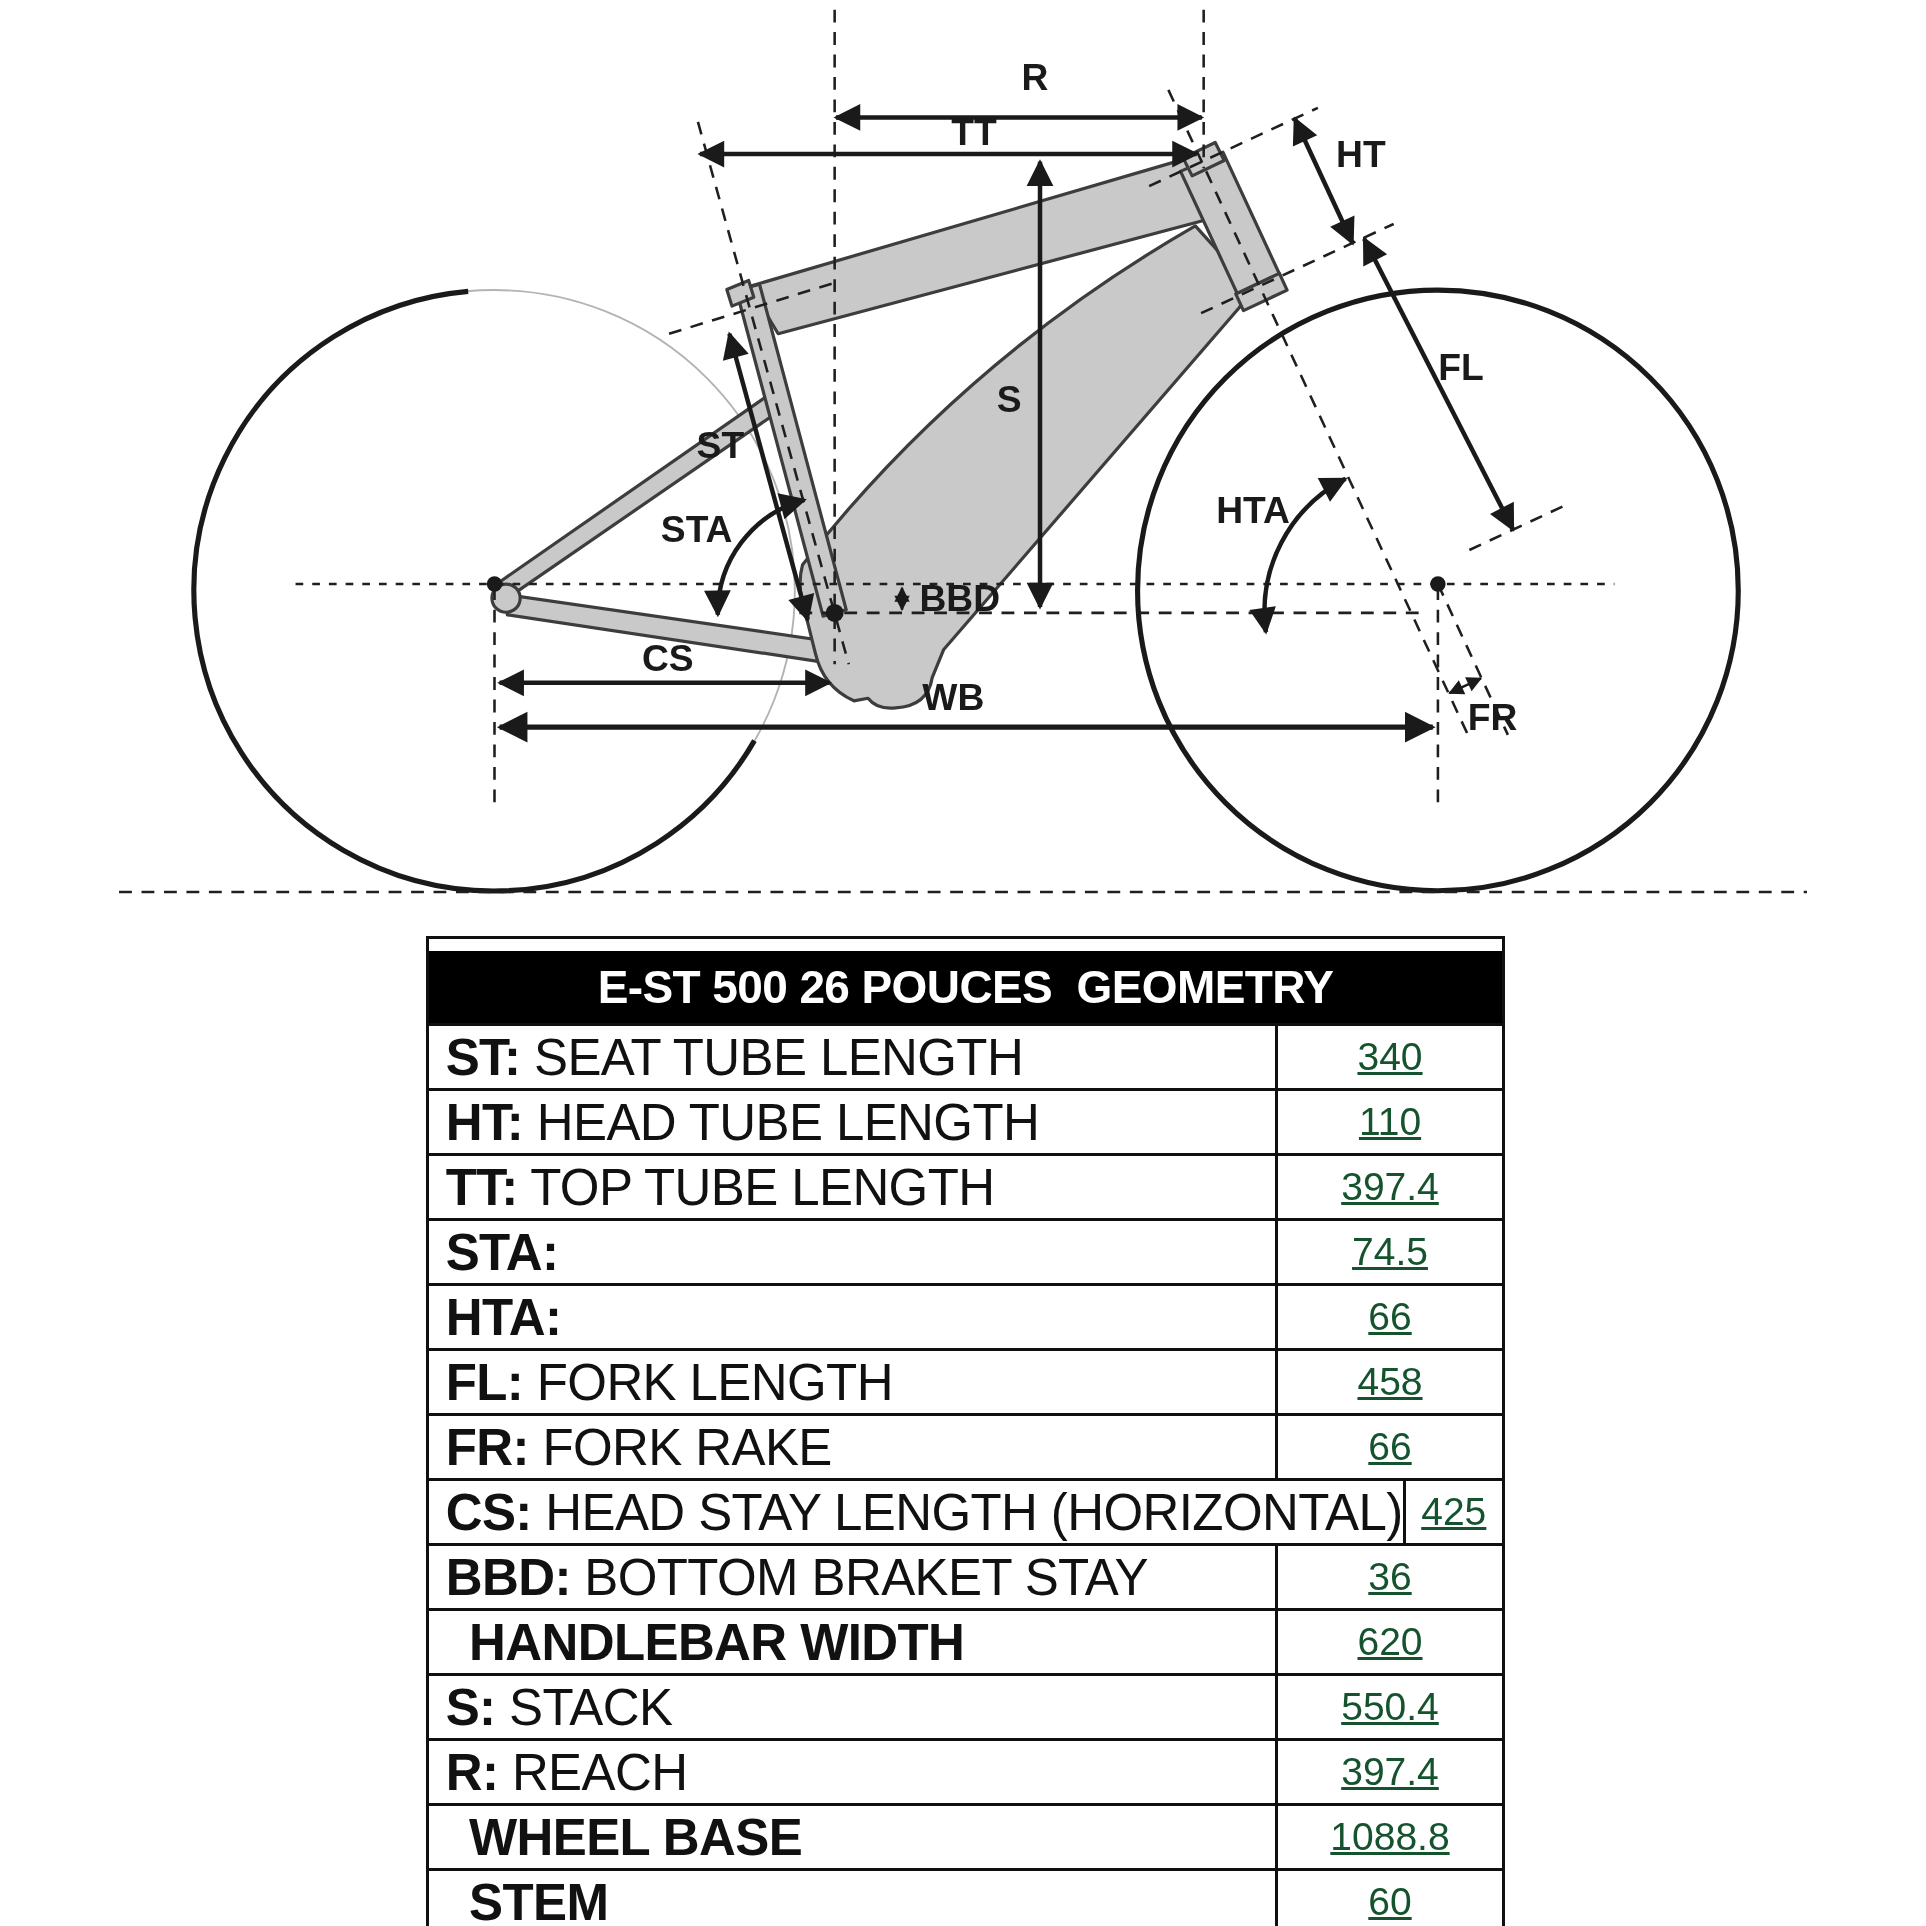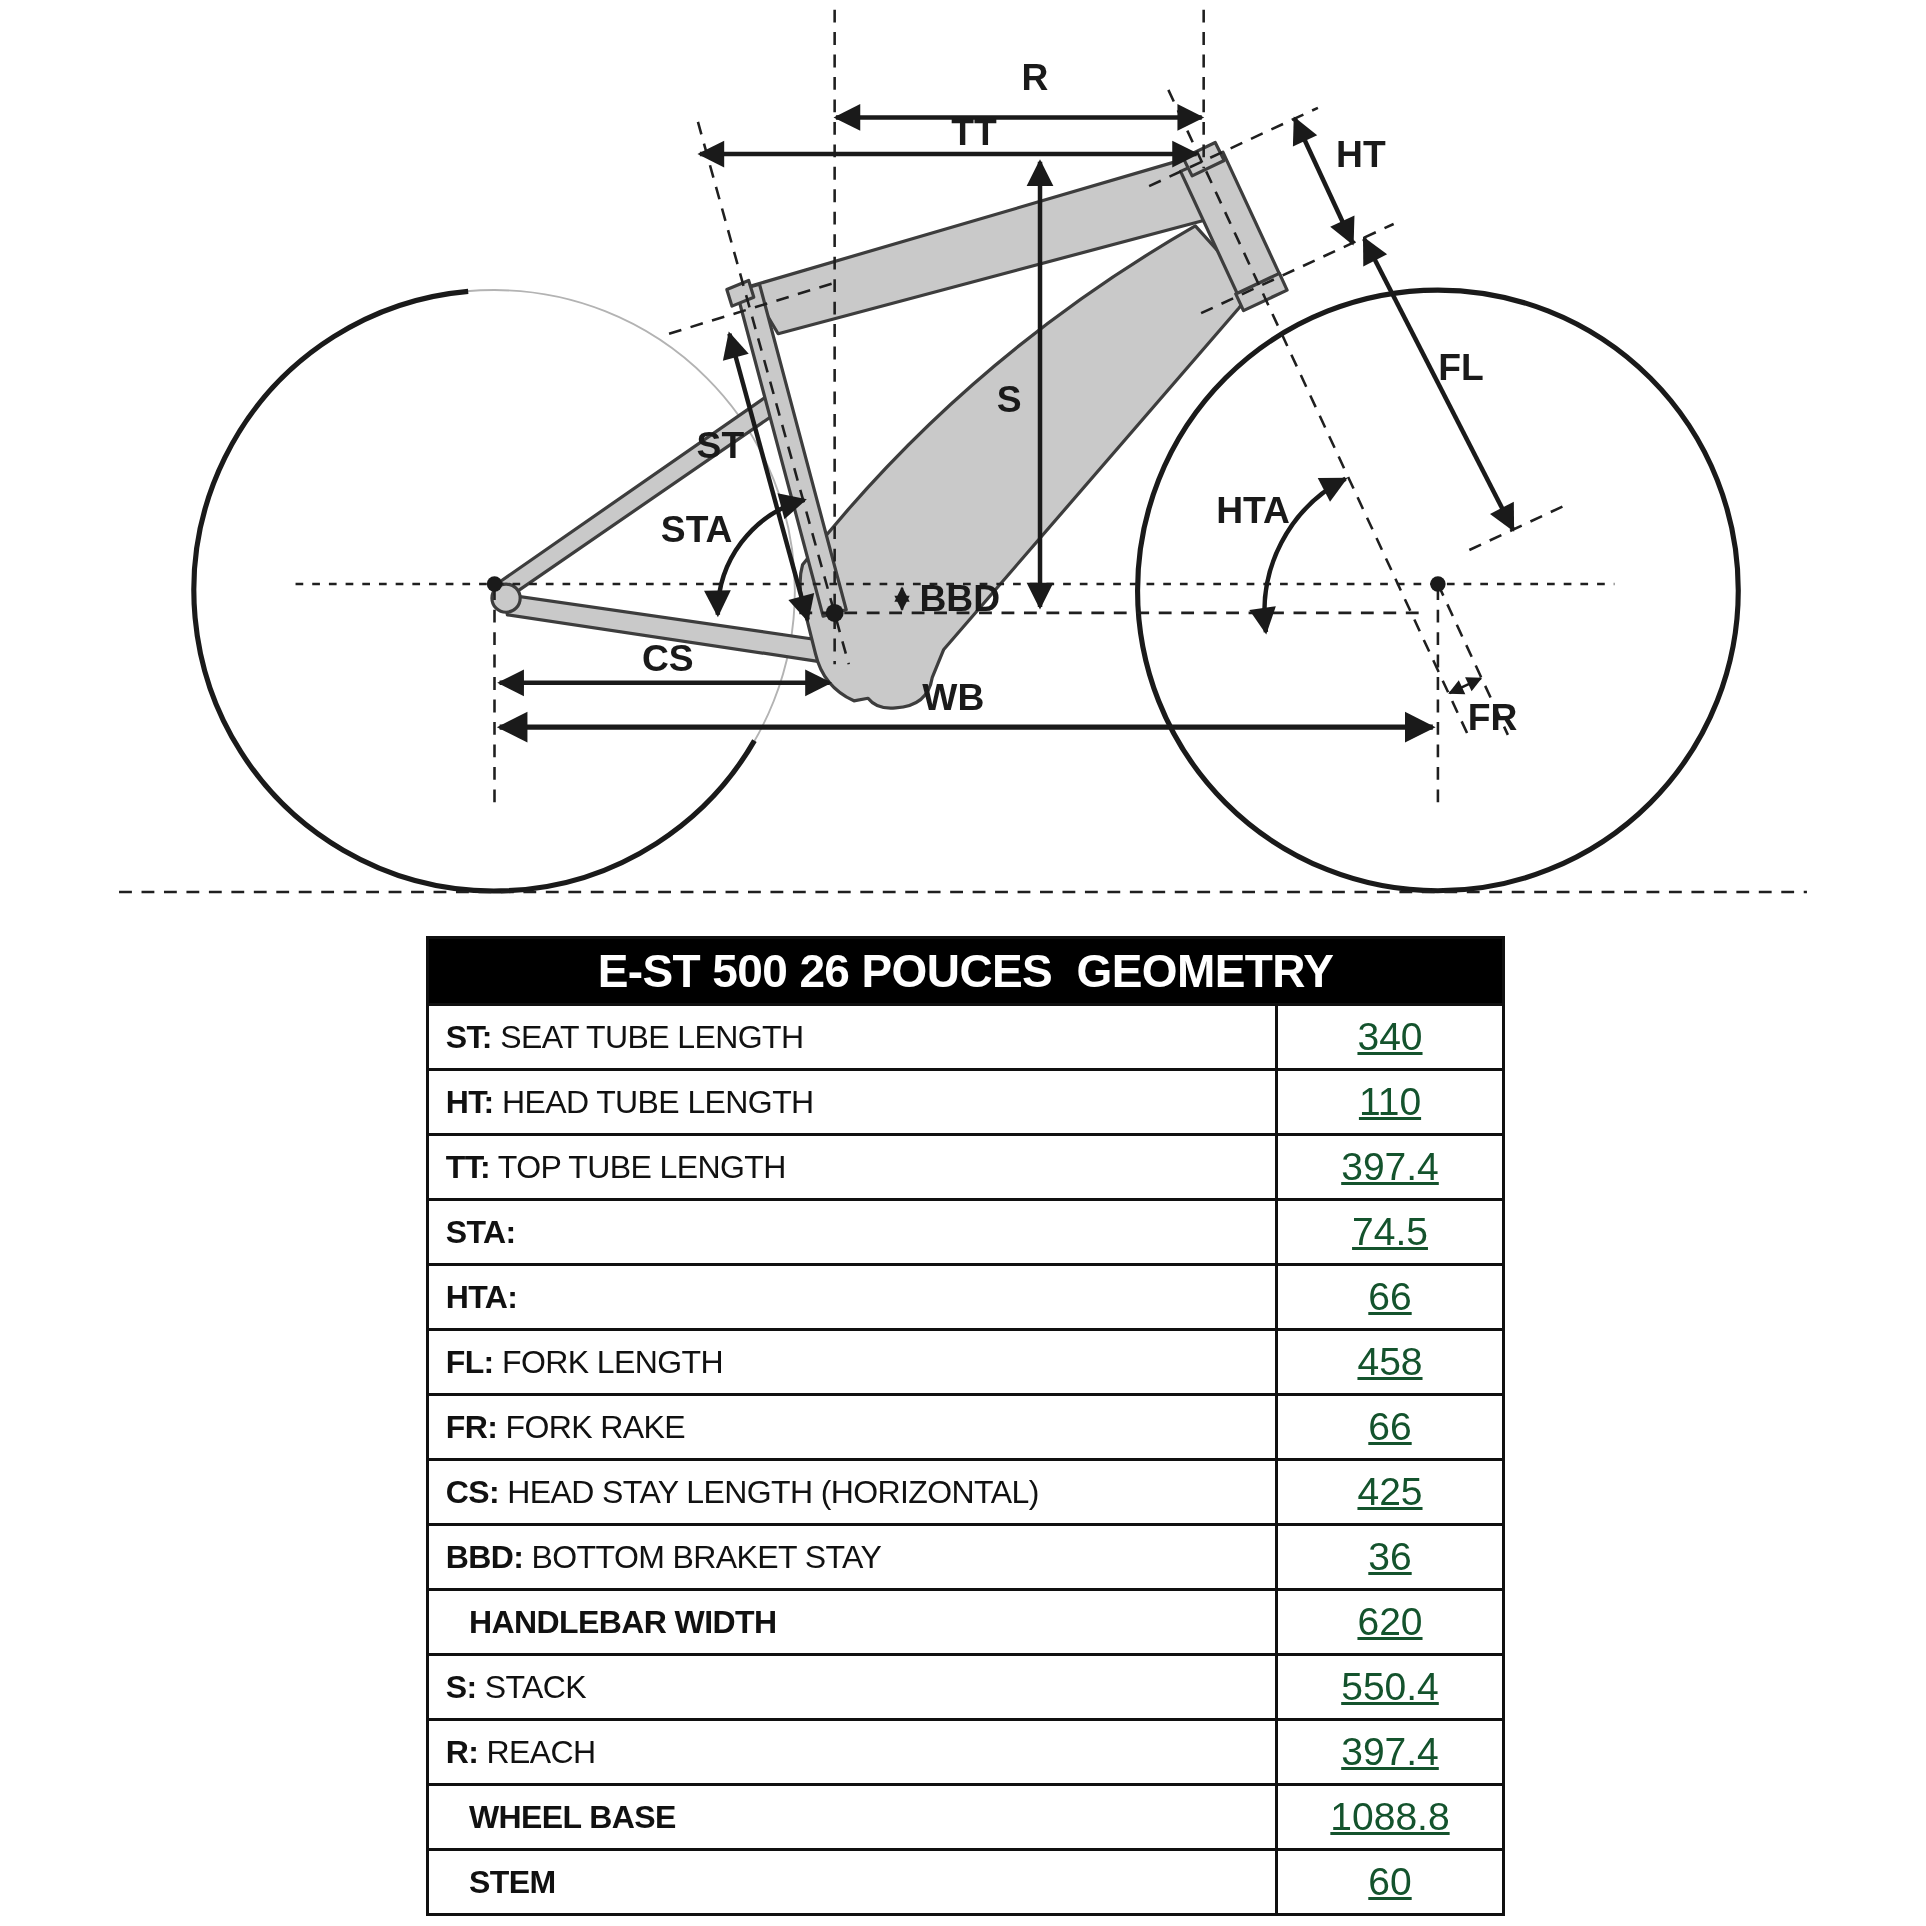--- a/index.html
+++ b/index.html
@@ -3,27 +3,27 @@
 <meta charset="utf-8">
 <style>
   html,body{margin:0;padding:0;background:#ffffff;}
   .page{position:relative;width:1926px;height:1926px;background:#fff;overflow:hidden;
         font-family:"Liberation Sans", sans-serif;}
   svg.diagram{position:absolute;left:0;top:0;}
   svg.diagram text{font-family:"Liberation Sans", sans-serif;font-weight:bold;fill:#1a1a1a;}
 
   .geo-table{position:absolute;left:426px;top:936px;width:1079px;border:3.9px solid #101010;
              background:#fff;box-sizing:border-box;}
-  .geo-header{height:64px;background:#000;color:#fff;display:flex;align-items:center;
-              justify-content:center;font-size:46px;letter-spacing:-0.6px;white-space:pre;}
+  .geo-header{height:72px;background:#000;color:#fff;display:flex;align-items:center;
+              justify-content:center;font-size:46px;letter-spacing:-0.6px;white-space:pre;margin-top:12px;}
   .geo-header .t-bold{font-weight:bold;}
   .geo-header .t-reg{font-weight:bold;}
   .geo-row{display:flex;height:62px;border-top:3.2px solid #101010;}
   .geo-label{flex:0 0 849px;border-right:3.2px solid #101010;display:flex;align-items:center;
-             padding-left:16.7px;box-sizing:border-box;font-size:32px;letter-spacing:-0.6px;
+             padding-left:16.7px;box-sizing:border-box;font-size:51px;letter-spacing:-0.6px;
              color:#111;white-space:pre;}
   .geo-label .pfx{font-weight:bold;}
   .geo-row.bold .geo-label{font-weight:bold;padding-left:40px;}
   .geo-value{flex:1;display:flex;align-items:center;justify-content:center;font-size:39px;color:#14532d;text-decoration:underline;}
 </style>
 </head>
 <body>
 
 <div class="page">
 

